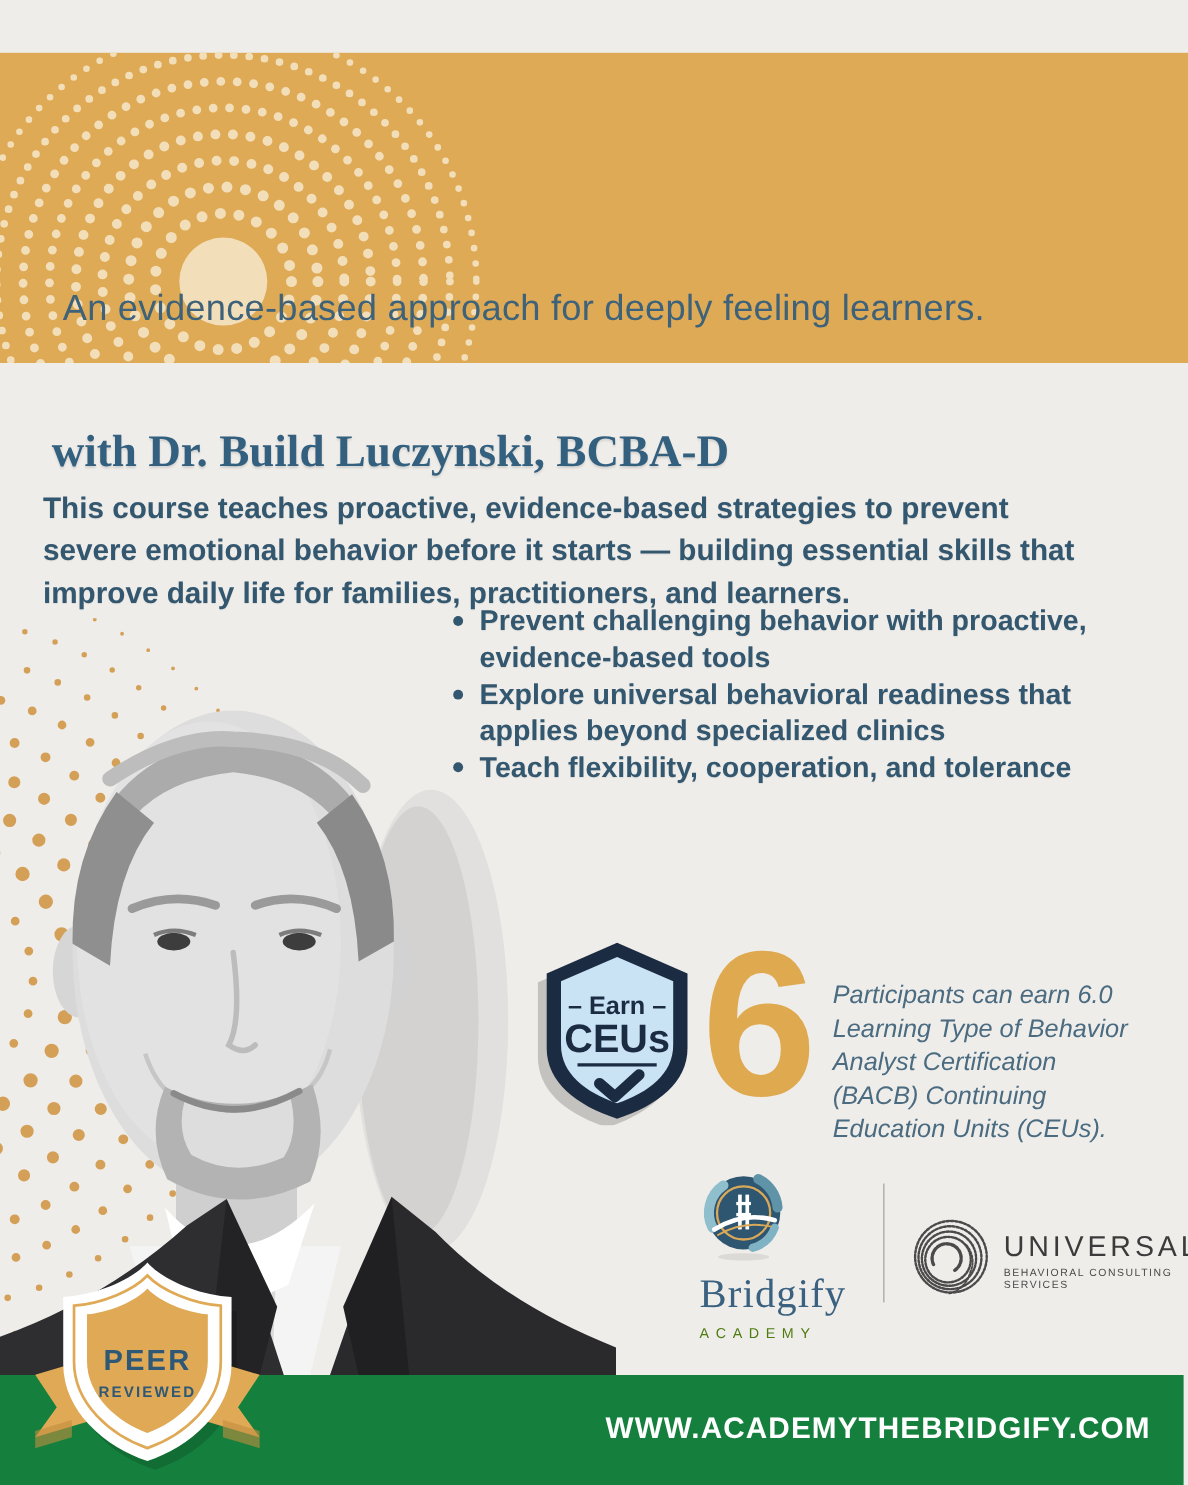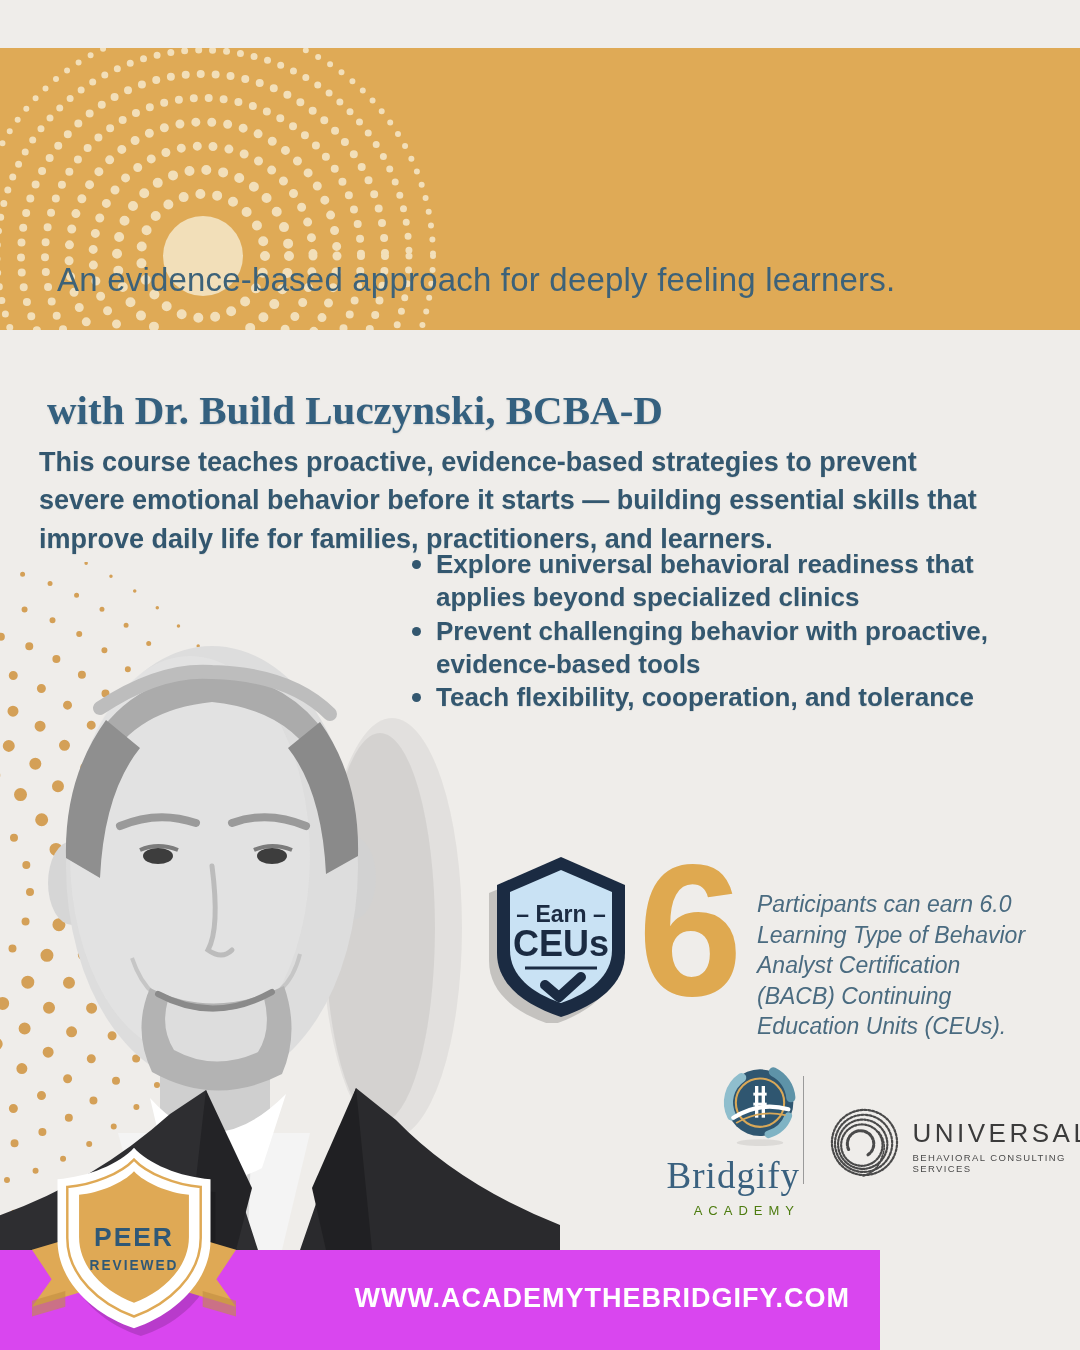--- a/index.html
+++ b/index.html
@@ -54,37 +54,37 @@
   .ceu-badge{position:absolute;left:485px;top:851px;z-index:3;}
   .big-six{
     position:absolute;left:638px;top:846px;z-index:3;
     font-size:188px;font-weight:700;color:#DFA950;line-height:.9;
   }
   .ceu-text{
     position:absolute;left:757px;top:866px;width:282px;z-index:3;
     font-size:23px;font-style:italic;color:#4A6B80;line-height:1.33;
   }
   
-  .bridgify{position:absolute;left:636px;top:1064px;width:164px;text-align:right;z-index:3;}
+  .bridgify{position:absolute;left:636px;top:1064px;width:164px;text-align:left;z-index:3;}
   .bridgify .name{
     font-family:"Liberation Serif", serif;font-size:37px;color:#3A617F;
     letter-spacing:1px;margin-top:2px;
   }
   .bridgify .sub{
     font-size:13px;letter-spacing:6px;color:#4d7c0f;margin-top:6px;font-weight:500;
   }
   .logo-divider{position:absolute;left:803px;top:1076px;width:1px;height:108px;background:#9a9a9a;z-index:3;}
   .universal{position:absolute;left:824px;top:1098px;display:flex;align-items:center;z-index:3;}
   .universal .textcol{margin-left:4px;}
   .universal .name{font-size:26px;letter-spacing:3.5px;color:#3b3b3b;font-weight:500;}
   .universal .sub{font-size:9.5px;letter-spacing:1.4px;color:#4a4a4a;margin-top:3px;}
   
   .footer-bar{
-    position:absolute;left:0;bottom:0;width:880px;height:100px;
-    background:#d946ef;z-index:4;
+    position:absolute;left:0;bottom:0;width:1076px;height:100px;
+    background:#15803d;z-index:4;
   }
   .site-url{
     position:absolute;right:30px;top:33px;
     font-size:27px;font-weight:700;color:#FFFFFF;letter-spacing:1px;
   }
   
   .gold-dots{position:absolute;left:0;top:562px;z-index:1;pointer-events:none;}
   .portrait{position:absolute;left:0;top:628px;z-index:2;}
   .peer-badge{position:absolute;left:26px;top:1136px;z-index:5;}
 </style>
@@ -170,22 +170,22 @@
     </g>
     <circle cx="248" cy="268" r="40" fill="#F2DFB9"></circle>
   </svg>
   <p class="banner-subtitle">An evidence-based approach for deeply feeling learners.</p>
 </header>
 
 <h2 class="presenter">with Dr. Build Luczynski, BCBA-D</h2>
 <p class="description">This course teaches proactive, evidence-based strategies to prevent severe emotional behavior before it starts — building essential skills that improve daily life for families, practitioners, and learners.</p>
 
 <ul class="bullets">
+  <li>Prevent challenging behavior with proactive, evidence-based tools</li>
   <li>Explore universal behavioral readiness that applies beyond specialized clinics</li>
-  <li>Prevent challenging behavior with proactive, evidence-based tools</li>
   <li>Teach flexibility, cooperation, and tolerance</li>
 </ul>
 
 <svg class="ceu-badge" width="152" height="172" viewBox="0 0 152 172">
   <path d="M71,10 L134,36 L134,104 C134,135 108,156 71,168 C34,156 8,135 8,104 L8,36 Z" fill="#000" opacity="0.18" transform="translate(-4,6)"></path>
   <path d="M76,6 L140,34 L140,102 C140,133 113,154 76,166 C39,154 12,133 12,102 L12,34 Z" fill="#1B2B42"></path>
   <path d="M76,19 L127,41 L127,99 C127,125 105,142 76,152 C47,142 25,125 25,99 L25,41 Z" fill="#C9E2F4"></path>
   <text x="76" y="71" text-anchor="middle" font-family="Liberation Sans, sans-serif" font-size="23" font-weight="bold" fill="#1B2B42">– Earn –</text>
   <text x="76" y="105" text-anchor="middle" font-family="Liberation Sans, sans-serif" font-size="36" font-weight="bold" fill="#1B2B42">CEUs</text>
   <line x1="40" y1="117" x2="112" y2="117" stroke="#1B2B42" stroke-width="3"></line>

